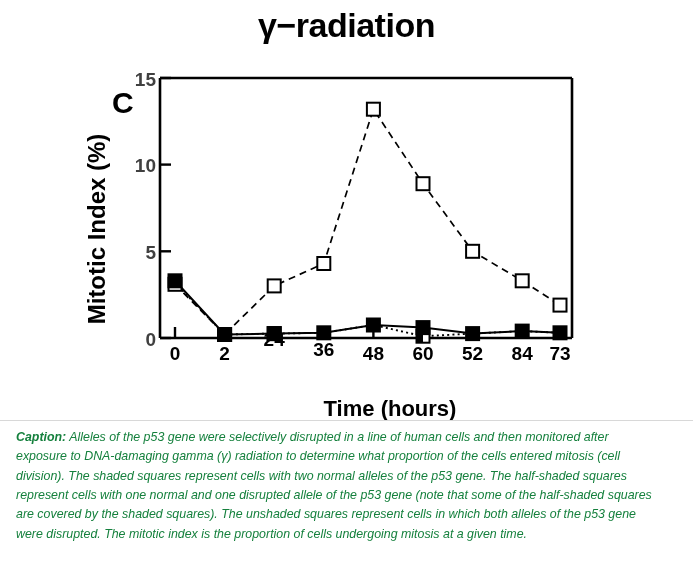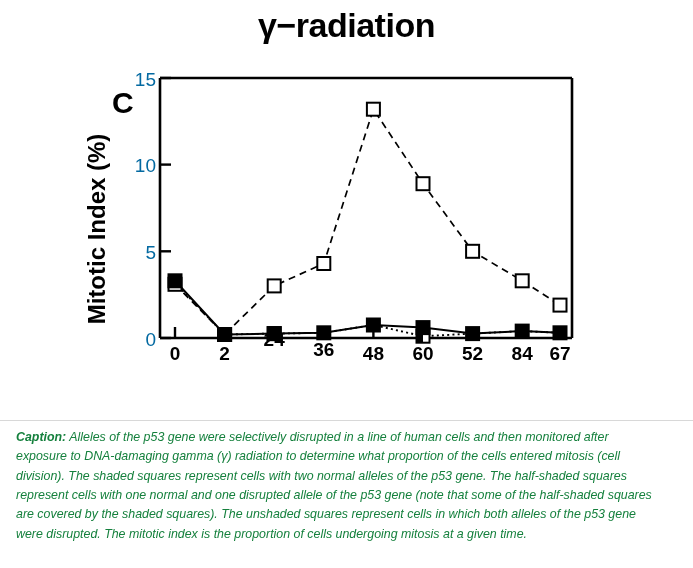--- a/index.html
+++ b/index.html
@@ -71,22 +71,22 @@
     width: 460px;
     height: 300px;
   }
 
   .tick-label-y {
     position: absolute;
     right: 0;
     width: 34px;
     text-align: right;
     font-size: 19px;
-    font-weight: normal;
-    color: #0369a1;
+    font-weight: bold;
+    color: #404040;
     line-height: 1;
   }
 
   .tick-label-x {
     position: absolute;
     top: 0;
     width: 46px;
     text-align: center;
     font-size: 19px;
     font-weight: bold;
@@ -218,23 +218,24 @@
 
     
     <div class="tick-label-x" style="left:32px;  top:274px;">0</div>
     <div class="tick-label-x" style="left:81.6px;  top:274px;">2</div>
     <div class="tick-label-x" style="left:131.2px; top:260px;">24</div>
     <div class="tick-label-x" style="left:180.8px; top:270px;">36</div>
     <div class="tick-label-x" style="left:230.4px; top:274px;">48</div>
     <div class="tick-label-x" style="left:280px;   top:274px;">60</div>
     <div class="tick-label-x" style="left:329.6px; top:274px;">52</div>
     <div class="tick-label-x" style="left:379.2px; top:274px;">84</div>
-    <div class="tick-label-x" style="left:417px;   top:274px;">67</div>
+    <div class="tick-label-x" style="left:417px;   top:274px;">73</div>
   </div>
 
+  <div id="xlabel">Time (hours)</div>
 
   <div id="caption-divider"></div>
 
   <div id="caption-block">
     <span id="caption-label">Caption:</span><span> Alleles of the p53 gene were selectively disrupted in a line of human cells and then monitored after exposure to DNA-damaging gamma (γ) radiation to determine what proportion of the cells entered mitosis (cell division). The shaded squares represent cells with two normal alleles of the p53 gene. The half-shaded squares represent cells with one normal and one disrupted allele of the p53 gene (note that some of the half-shaded squares are covered by the shaded squares). The unshaded squares represent cells in which both alleles of the p53 gene were disrupted. The mitotic index is the proportion of cells undergoing mitosis at a given time.</span>
   </div>
 
 </div>
 
 </body></html>

